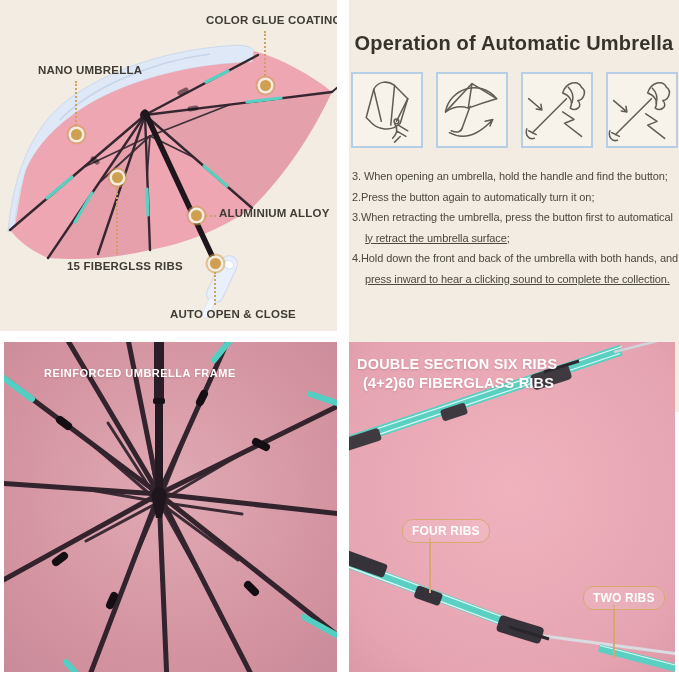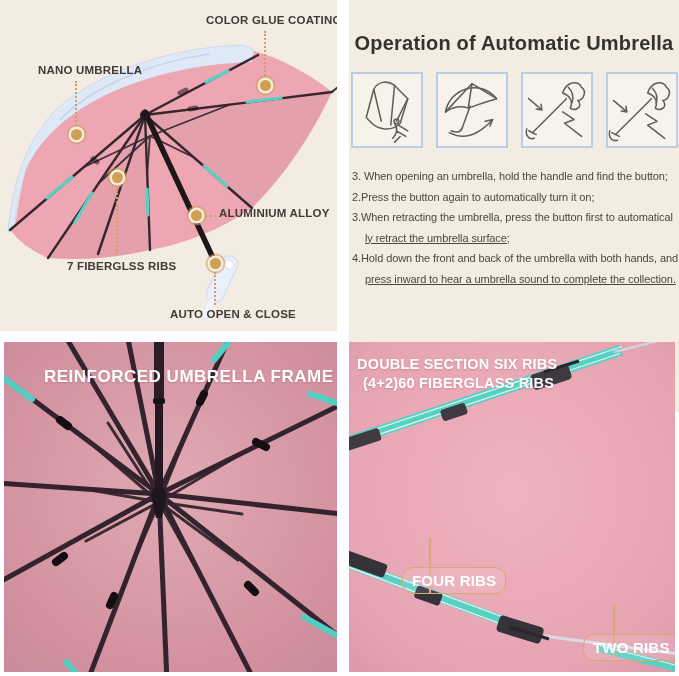--- a/index.html
+++ b/index.html
@@ -25,26 +25,26 @@
   .sketch-box{width:72px;height:76px;box-sizing:border-box;border:2px solid #b7cee7;
               background:#f7f3eb;flex:0 0 auto;}
   .instructions{margin-top:18px;padding:0 2px 0 3px;font-size:11px;line-height:20.5px;
                 color:#4b4840;letter-spacing:-.1px;}
   .ins-line{white-space:nowrap;}
   .ins-indent{padding-left:13px;text-decoration:underline;}
 
   
   .photo-title{position:absolute;color:#ffffff;font-weight:bold;
                text-shadow:0 1px 2px rgba(120,60,80,.25);white-space:nowrap;}
-  #bl-title{left:40px;top:25px;font-size:17px;letter-spacing:.5px;}
+  #bl-title{left:40px;top:25px;font-size:11px;letter-spacing:.5px;}
   #br-title1{left:8px;top:14px;font-size:14.5px;letter-spacing:.2px;}
   #br-title2{left:14px;top:33px;font-size:14.5px;letter-spacing:.2px;text-align:right;}
   .pill{position:absolute;border:1.5px solid #d8a873;border-radius:11px;
-        background:rgba(255,255,255,.10);color:#fff;font-size:15px;font-weight:bold;
-        padding:4px 9px;white-space:nowrap;letter-spacing:.2px;margin-top:48px;}
+        background:rgba(255,255,255,.10);color:#fff;font-size:12px;font-weight:bold;
+        padding:4px 9px;white-space:nowrap;letter-spacing:.2px;}
   .pill-leader{position:absolute;width:0;border-left:2px solid #d8a873;}
 </style>
 </head>
 <body>
 
 <div id="stage">
 
   <div id="panel-tl" class="panel">
     <svg width="337" height="331" viewBox="0 0 337 331">
 
@@ -109,21 +109,21 @@
     <div class="dot" style="left:260px;top:80px"></div>
 
     
     <div class="part-label" style="left:38px;top:64px">NANO UMBRELLA</div>
     <div class="leader-v" style="left:75px;top:81px;height:45px"></div>
     <div class="dot" style="left:71px;top:129px"></div>
 
     
     <div class="dot" style="left:112px;top:172px"></div>
     <div class="leader-v" style="left:116px;top:186px;height:68px"></div>
-    <div class="part-label" style="left:67px;top:260px">7 FIBERGLSS RIBS</div>
+    <div class="part-label" style="left:67px;top:260px">15 FIBERGLSS RIBS</div>
 
     
     <div class="dot" style="left:191px;top:210px"></div>
     <div class="leader-h" style="left:205px;top:215px;width:11px"></div>
     <div class="part-label" style="left:219px;top:207px">ALUMINIUM ALLOY</div>
 
     
     <div class="dot" style="left:210px;top:258px"></div>
     <div class="leader-v" style="left:214px;top:272px;height:33px"></div>
     <div class="part-label" style="left:170px;top:308px">AUTO OPEN &amp; CLOSE</div>
@@ -171,21 +171,21 @@
         </svg>
       </div>
     </div>
 
     <div class="instructions">
       <div class="ins-line">3. When opening an umbrella, hold the handle and find the button;</div>
       <div class="ins-line">2.Press the button again to automatically turn it on;</div>
       <div class="ins-line">3.When retracting the umbrella, press the button first to  automatical</div>
       <div class="ins-line ins-indent">ly retract the umbrella surface;</div>
       <div class="ins-line">4.Hold down the front and back of the umbrella with both hands, and</div>
-      <div class="ins-line ins-indent">press inward to hear a umbrella sound to complete the collection.</div>
+      <div class="ins-line ins-indent">press inward to hear a clicking sound to complete the collection.</div>
     </div>
   </div>
 
   <div id="panel-bl" class="panel">
     <svg width="333" height="330" viewBox="0 0 333 330">
       <defs>
         <radialGradient id="pinkL" cx="50%" cy="45%" r="75%">
           <stop offset="0%" stop-color="#e0aab5"></stop>
           <stop offset="70%" stop-color="#d3929f"></stop>
           <stop offset="100%" stop-color="#c88a9a"></stop>

